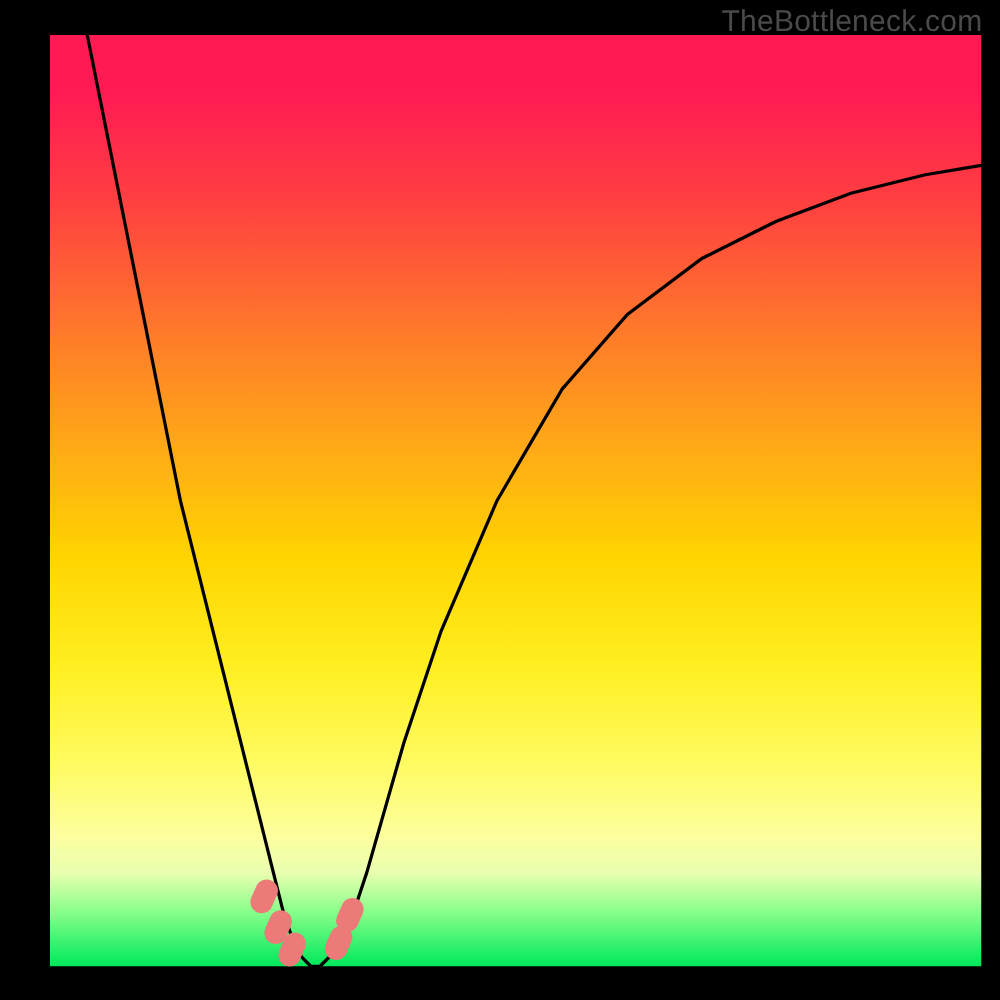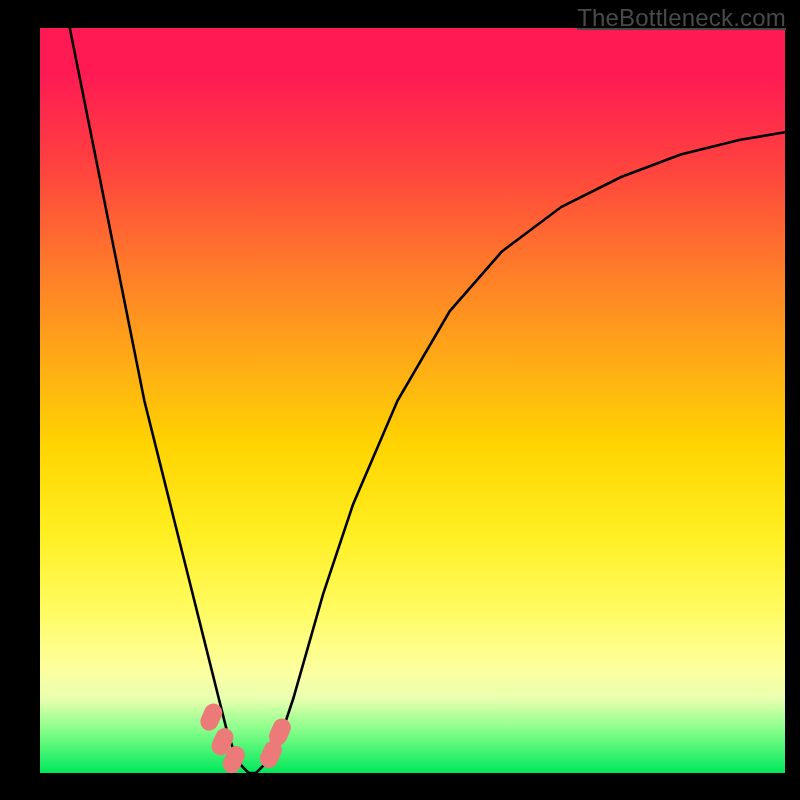--- a/index.html
+++ b/index.html
@@ -41,21 +41,20 @@
   }
   .watermark {
     position: absolute;
     top: 4px;
     right: 14px;
     font-family: Arial, Helvetica, sans-serif;
     font-size: 24px;
     color: #4a4a4a;
     font-weight: 500;
     letter-spacing: 0.2px;
-    text-decoration: underline;
   }
   svg.curve {
     position: absolute;
     left: 0;
     top: 0;
   }
 </style>
 </head>
 <body>
 

